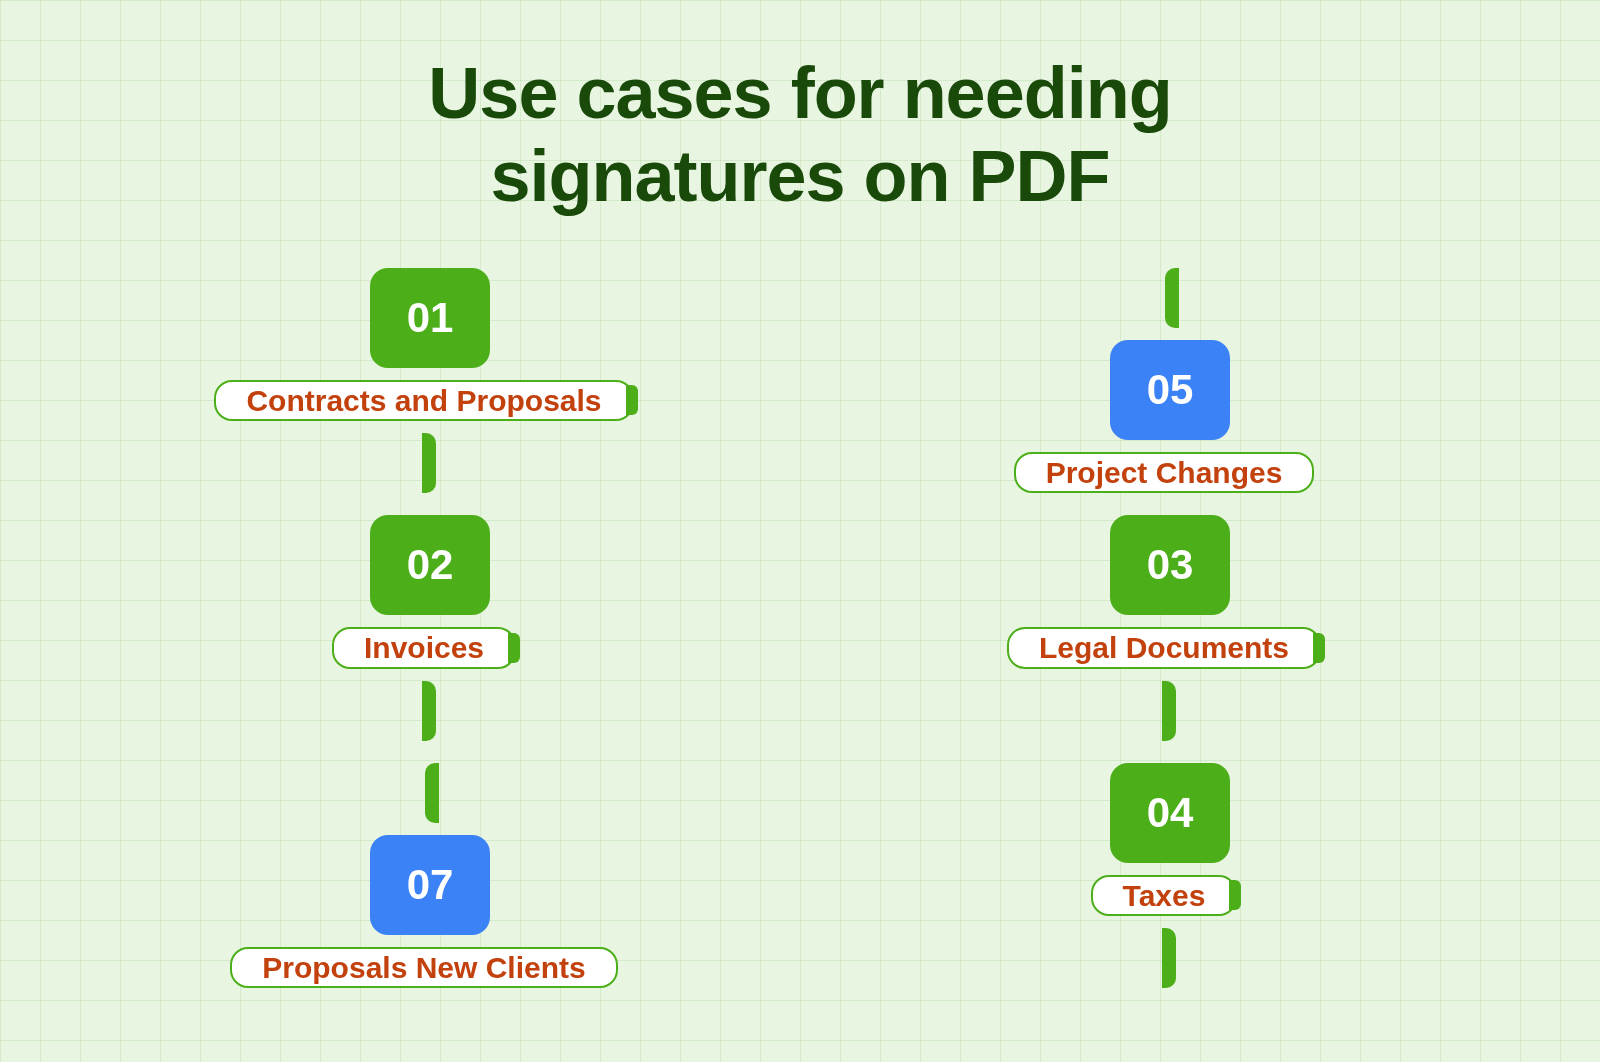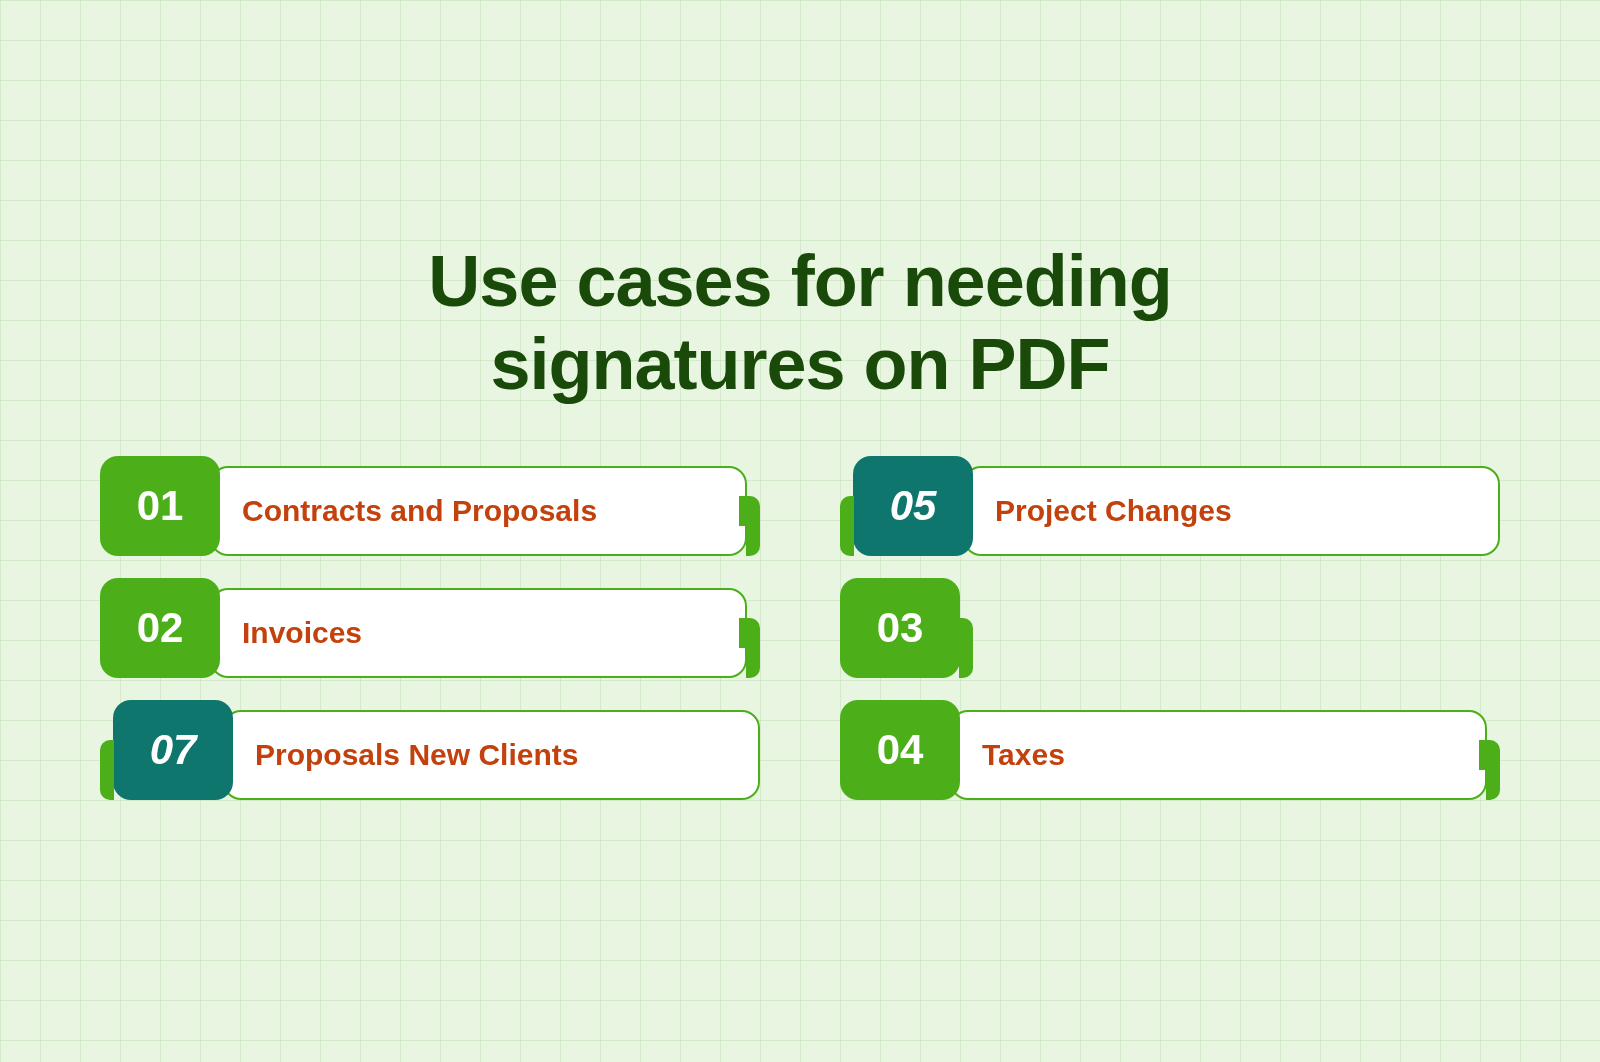--- a/index.html
+++ b/index.html
@@ -52,23 +52,23 @@
 
     .grid {
       display: grid;
       grid-template-columns: 1fr 1fr;
       gap: 22px 80px;
       width: 100%;
     }
 
     .item {
       display: flex;
-      flex-direction: row;
-      align-items: flex-end;
-      gap: 2px;
+      flex-direction: column;
+      align-items: center;
+      gap: 12px;
     }
 
     .number-badge {
       background-color: #4caf1a;
       color: white;
       font-size: 42px;
       font-weight: 900;
       width: 120px;
       min-width: 120px;
       height: 100px;
@@ -96,22 +96,21 @@
 
     .label-text {
       color: #c2410c;
       font-size: 30px;
       font-weight: 700;
       line-height: 1.25;
     }
 
     
     .item-right .number-badge {
-      background-color: #0f766e;
-      font-style: italic;
+      background-color: #3b82f6;
     }
 
     .item-right .label-box {
       border-color: #4caf1a;
     }
 
     
     .item-left .label-box::after {
       content: '';
       position: absolute;
@@ -188,20 +187,23 @@
         </div>
         <div class="label-box">
           <span class="label-text">Invoices</span>
         </div>
         <div class="tab-right"></div>
       </div>
       <div class="item item-left">
         <div class="number-badge">
           <span>03</span>
         </div>
+        <div class="label-box">
+          <span class="label-text">Legal Documents</span>
+        </div>
         <div class="tab-right"></div>
       </div>
       <div class="item item-right">
         <div class="tab-left"></div>
         <div class="number-badge">
           <span>07</span>
         </div>
         <div class="label-box">
           <span class="label-text">Proposals New Clients</span>
         </div>

